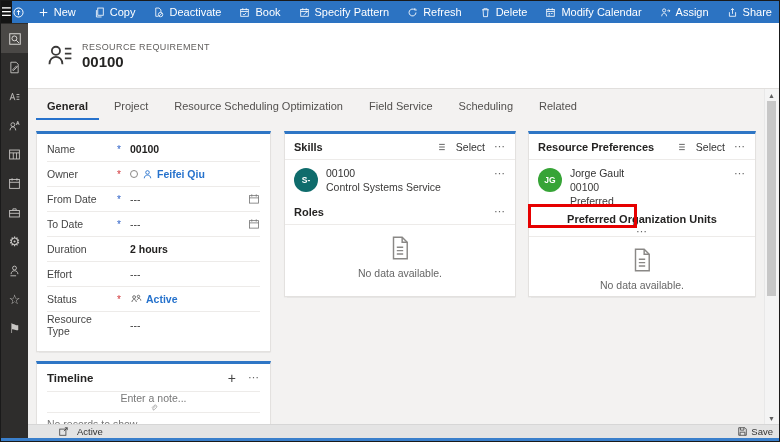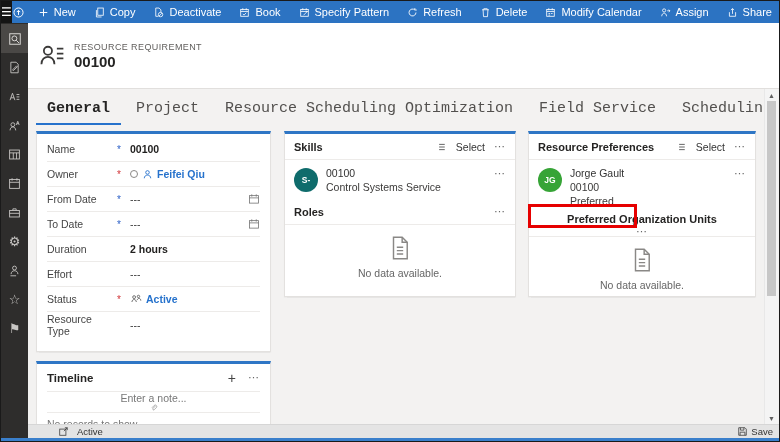--- a/index.html
+++ b/index.html
@@ -16,28 +16,28 @@
   .cmd { display:flex; align-items:center; gap:5px; padding:0 9px; font-size:11px; white-space:nowrap; cursor:pointer; }
   .cmd svg { flex:0 0 auto; }
 
   
   .sidebar { position:absolute; left:0; top:22px; width:27px; bottom:3px; background:#2E2D2C; display:flex; flex-direction:column; align-items:center; padding-top:1px; z-index:3; }
   .sb-item { width:27px; height:29px; display:flex; align-items:center; justify-content:center; color:#C8C6C4; cursor:pointer; font-size:13px; }
   .sb-item.selected { background:#4A4846; }
 
   
   .main { position:absolute; left:27px; top:22px; right:0; bottom:17px; background:#F3F2F1; overflow:hidden; }
-  .record-header { position:absolute; left:0; top:0; right:0; height:66px; background:#fff; border-bottom:1px solid #E1DFDD; display:flex; align-items:center; padding-left:11px; gap:9px; }
+  .record-header { position:absolute; left:0; top:0; right:0; height:66px; background:#fff; border-bottom:1px solid #E1DFDD; display:flex; align-items:center; padding-left:19px; gap:9px; }
   .entity-icon { color:#3B3A39; }
   .rh-text { display:flex; flex-direction:column; gap:1px; }
   .rh-label { font-size:9px; letter-spacing:.4px; color:#605E5C; }
   .rh-id { font-size:15px; font-weight:bold; color:#252423; }
 
   .tabs { position:absolute; left:8px; top:72px; display:flex; gap:4px; }
-  .tab { font-size:15px; color:#52504E; padding:5px 11px 6px; cursor:pointer; white-space:nowrap;font-family:Liberation Mono, monospace; }
+  .tab { font-size:11px; color:#52504E; padding:5px 11px 6px; cursor:pointer; white-space:nowrap; }
   .tab.active { color:#252423; font-weight:bold; border-bottom:2px solid #2672CC; }
 
   
   .card { position:absolute; background:#fff; border:1px solid #E3E1DF; border-top:3px solid #2E76C5; box-shadow:0 .5px 1px rgba(0,0,0,.05); }
   .form-card { left:8px; top:108px; width:235px; height:221px; padding-top:3px; }
   .skills-card { left:256px; top:108px; width:232px; height:166px; }
   .prefs-card { left:500px; top:108px; width:228px; height:166px; }
   .timeline-card { left:8px; top:338px; width:235px; height:65px; overflow:hidden; }
 
   

